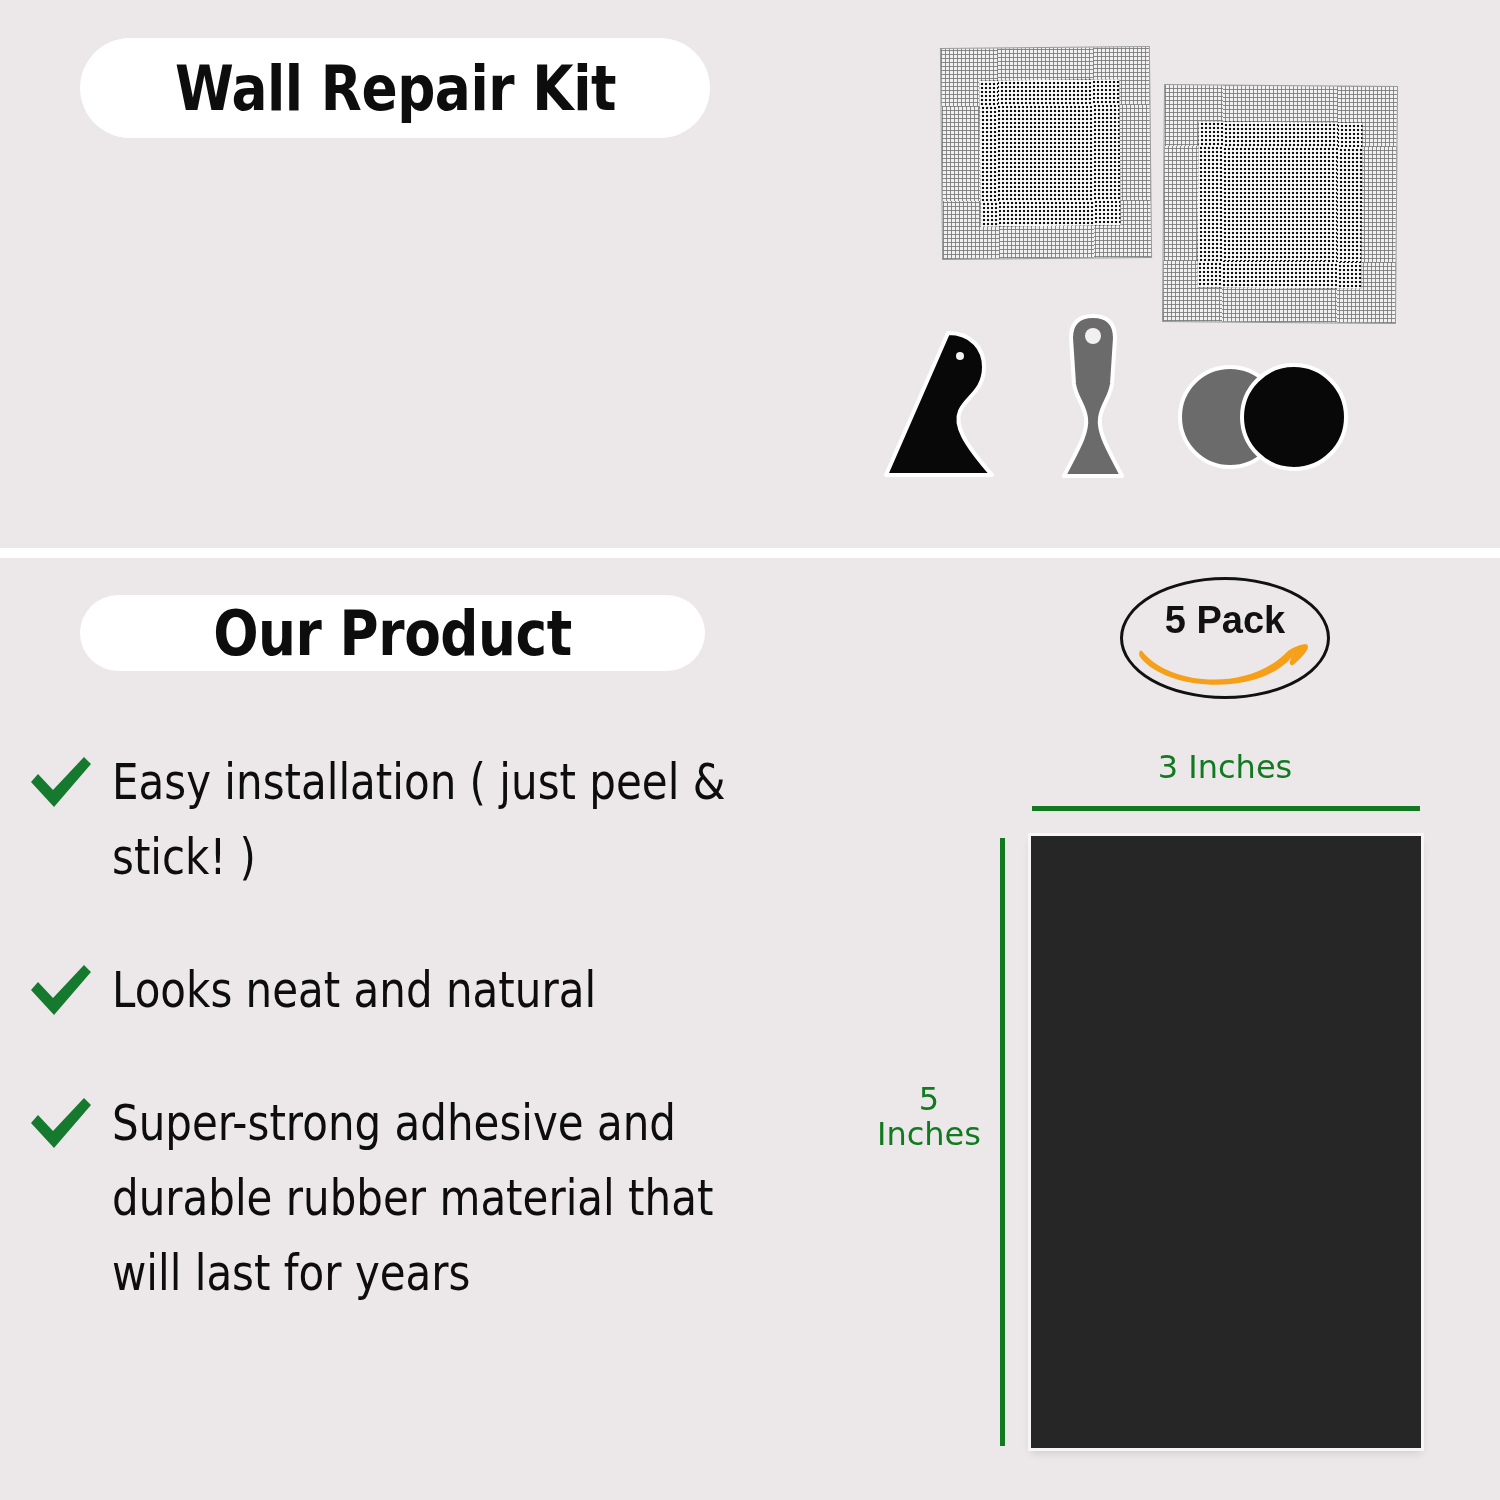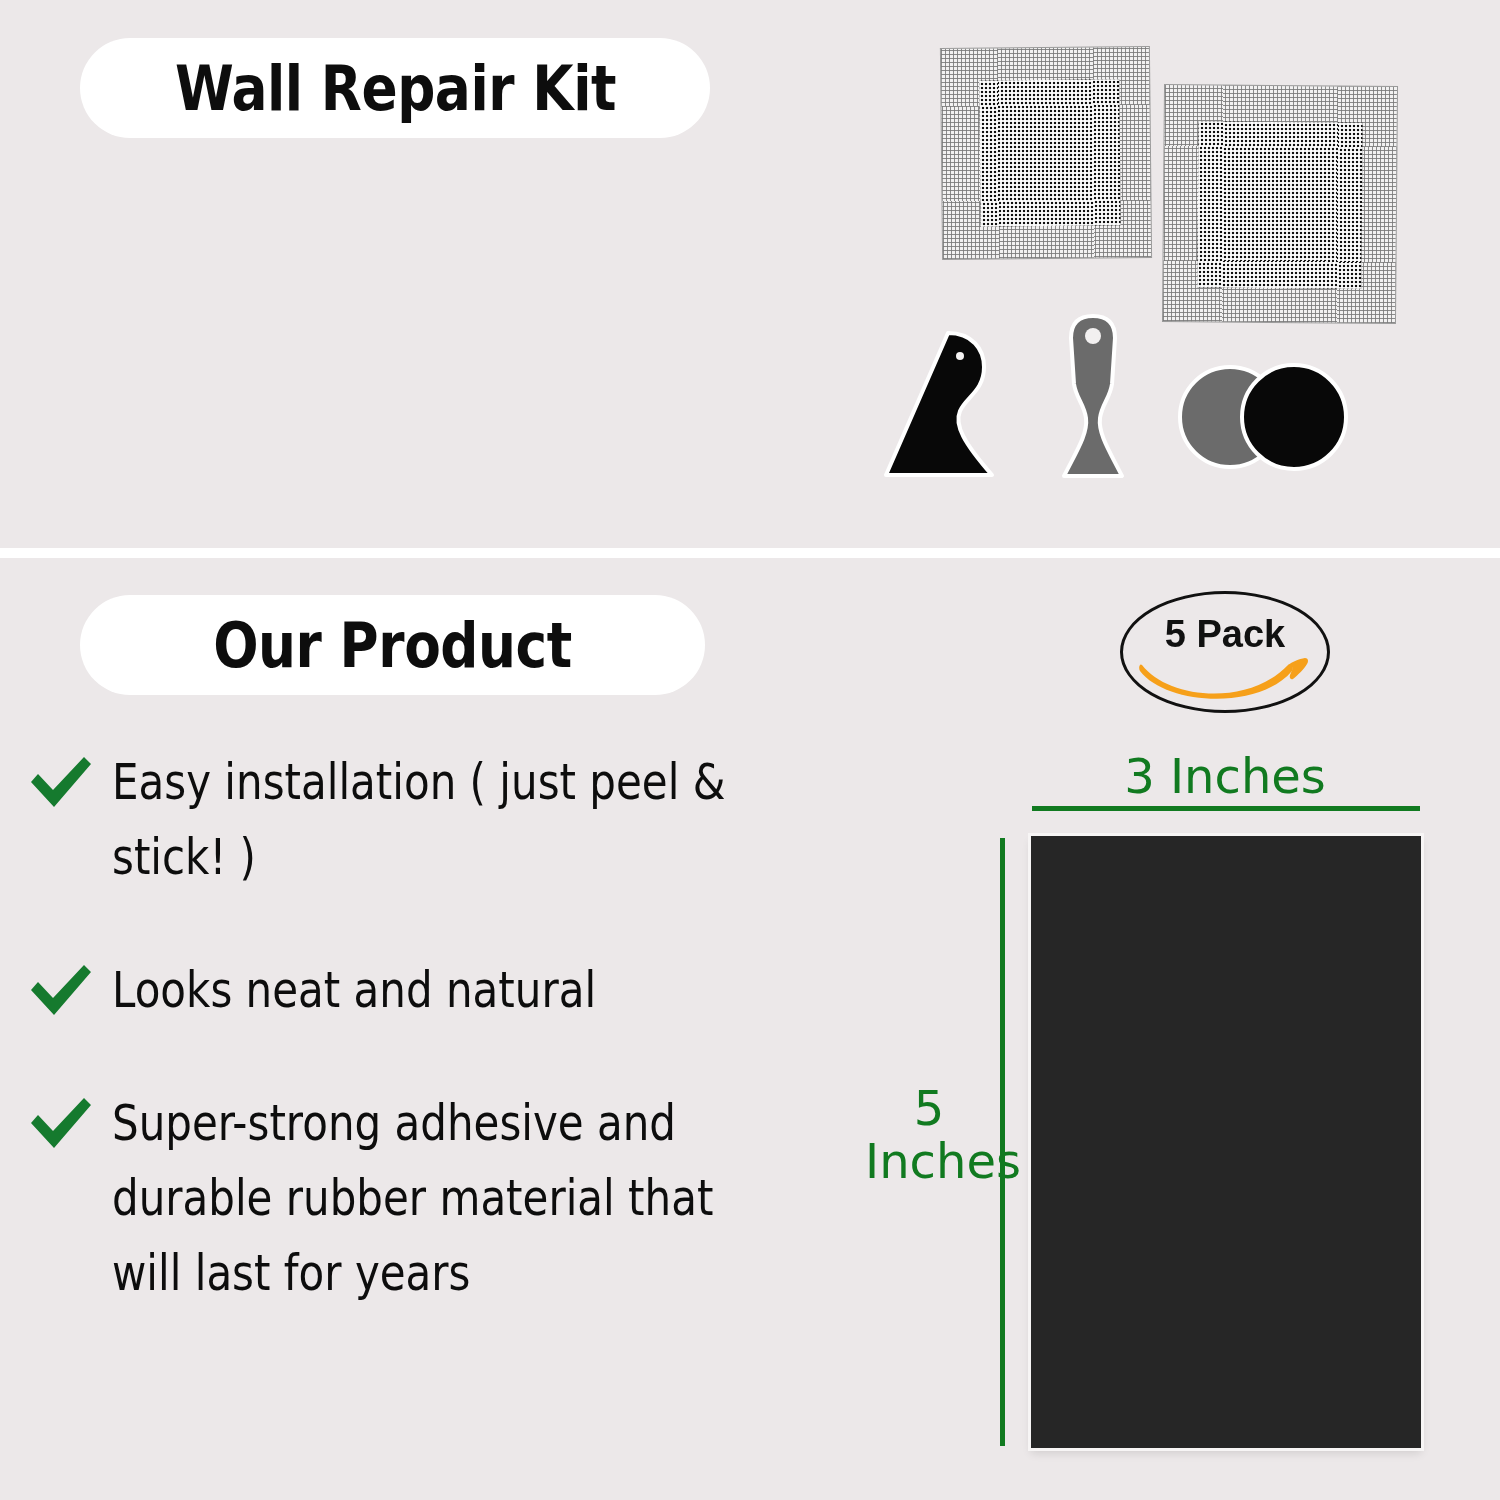--- a/index.html
+++ b/index.html
@@ -54,21 +54,21 @@
     white-space: nowrap;
     transform: scaleX(0.86);
   }
   #pill-top {
     left: 80px; top: 38px;
     width: 630px; height: 100px;
   }
   #pill-top .title-text { font-size: 62px; }
   #pill-bottom {
     left: 80px; top: 595px;
-    width: 625px; height: 100px;
+    width: 625px; height: 76px;
   }
   #pill-bottom .title-text { font-size: 62px; }
 
   
   .bullet-list {
     position: absolute;
   }
   #cons-list { left: 30px; top: 203px; width: 680px; }
   #pros-list { left: 28px; top: 745px; width: 860px; }
 
@@ -132,21 +132,21 @@
     width: 174px;
     height: 46px;
   }
   #pack-badge .badge-smile svg { display: block; width: 100%; height: 100%; }
 
   
   .dim-label {
     position: absolute;
     font-family: "DejaVu Sans", sans-serif;
     color: #117a20;
-    font-size: 48px;
+    font-size: 32px;
     line-height: 1.1;
     white-space: pre-line;
   }
   #dim-width-label {
     left: 1030px; top: 750px;
     width: 390px;
     text-align: center;
   }
   #dim-height-label {
     left: 865px; top: 1082px;
@@ -289,21 +289,21 @@
         <span class="bullet-mark">
           <svg viewBox="0 0 66 56">
             <path d="M3 27 L10 19 L25 35 L56 2 L63 9 L26 52 Z" fill="#157a2e"></path>
           </svg>
         </span>
         <span class="bullet-text">Super-strong adhesive and durable rubber material that will last for years</span>
       </div>
 
     </div>
 
-    <div id="pack-badge" style="top:33px;">
+    <div id="pack-badge" style="top:19px;">
       <div class="badge-oval"></div>
       <div class="badge-label">5 Pack</div>
       <div class="badge-smile">
         <svg viewBox="0 0 174 46">
           <path d="M4 10 C30 44 110 52 150 10 C152 8 157 12 154 16 C120 56 28 50 2 16 C0 12 2 8 4 10 Z" fill="#f6a01a"></path>
           <path d="M150 10 C154 7 161 4 167 3 C170 3 171 6 169 9 C166 14 160 20 155 24 C153 25 151 23 152 20 L155 13 Z" fill="#f6a01a"></path>
         </svg>
       </div>
     </div>
 

